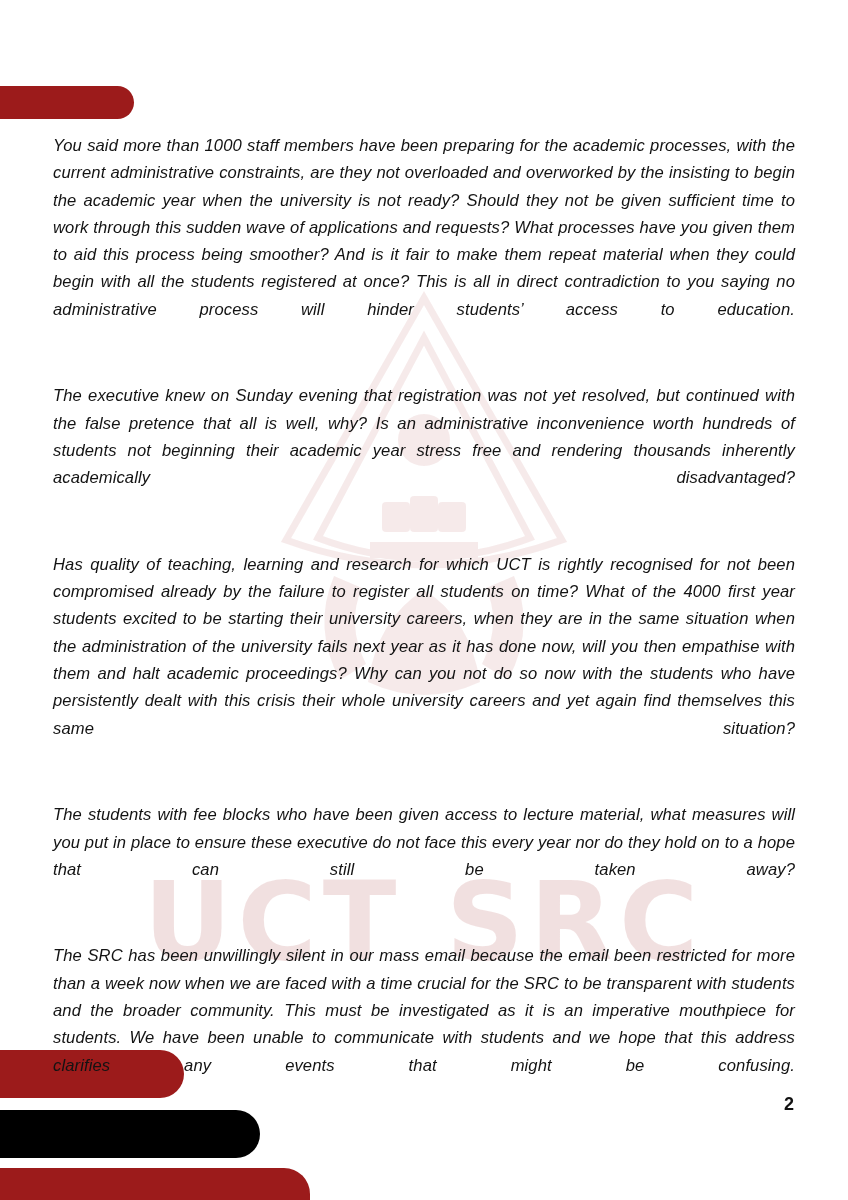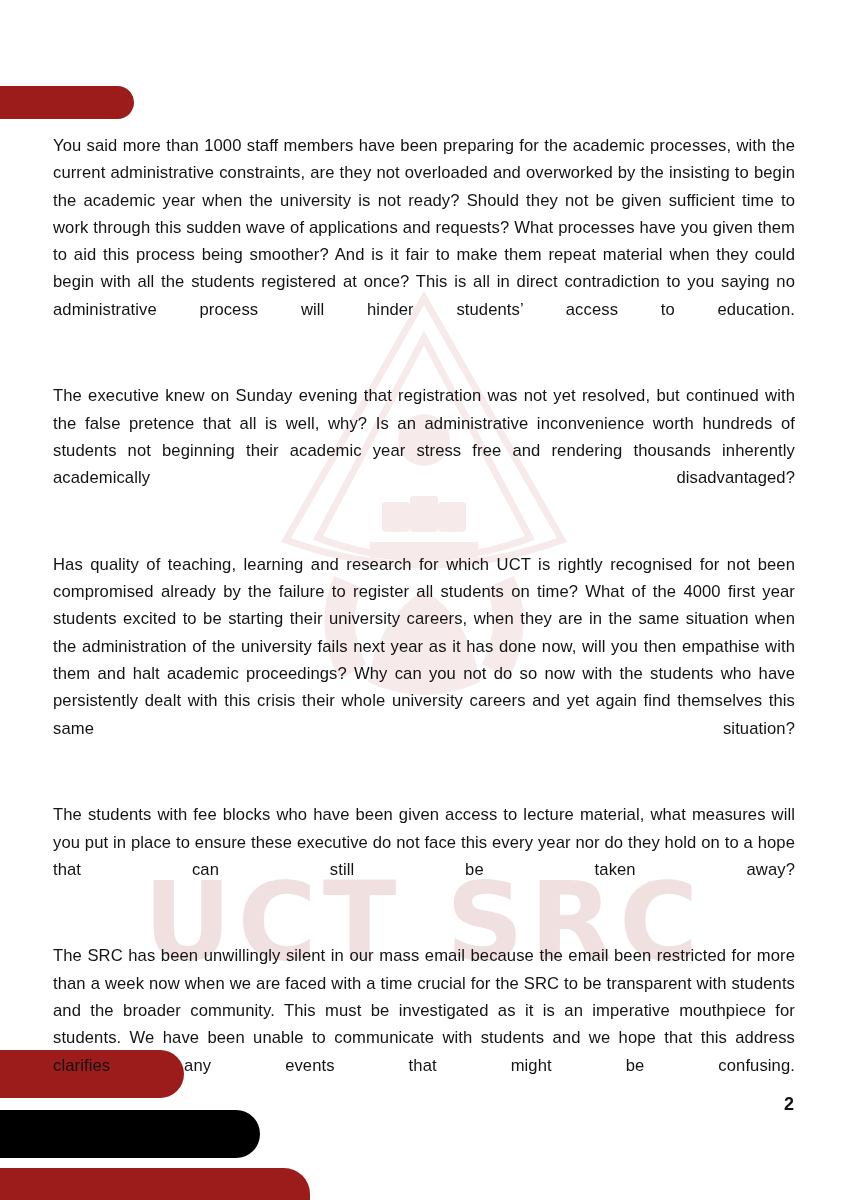--- a/index.html
+++ b/index.html
@@ -100,20 +100,21 @@
   }
   .para {
     margin: 0 0 32px 0;
     font-family: "Liberation Sans", sans-serif;
     font-size: 16.6px;
     line-height: 27.3px;
     color: #131313;
     text-align: justify;
     text-justify: inter-word;
     letter-spacing: 0.1px;
+    font-style: italic;
   }
   .para:last-child {
     margin-bottom: 0;
   }
   
   .para::after {
     content: "";
     display: inline-block;
     width: 100%;
   }

